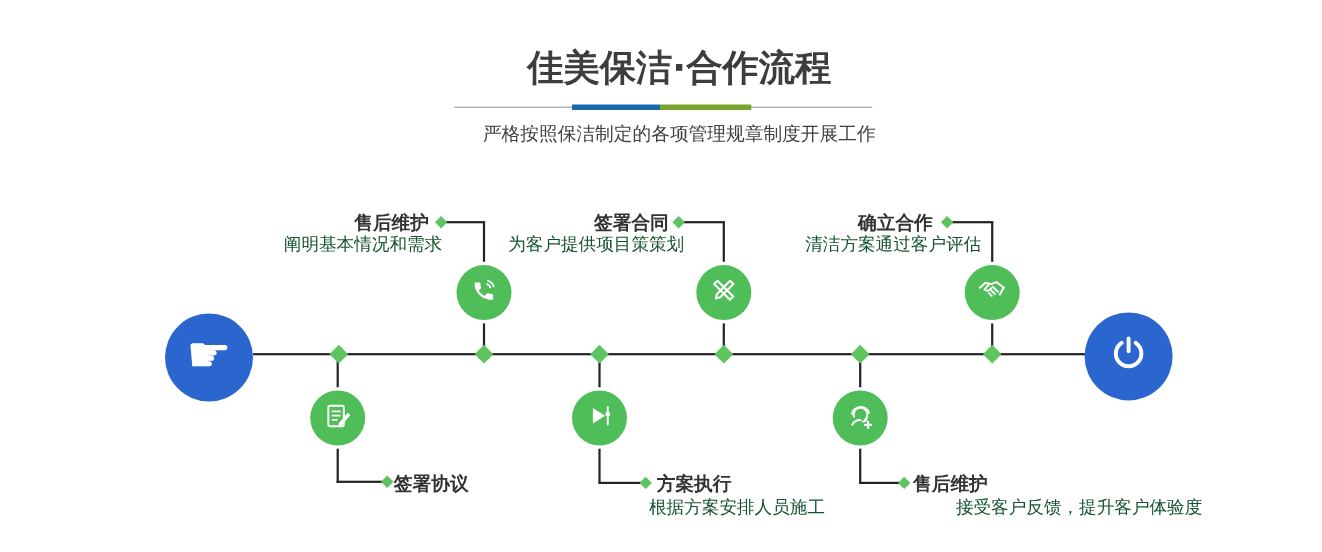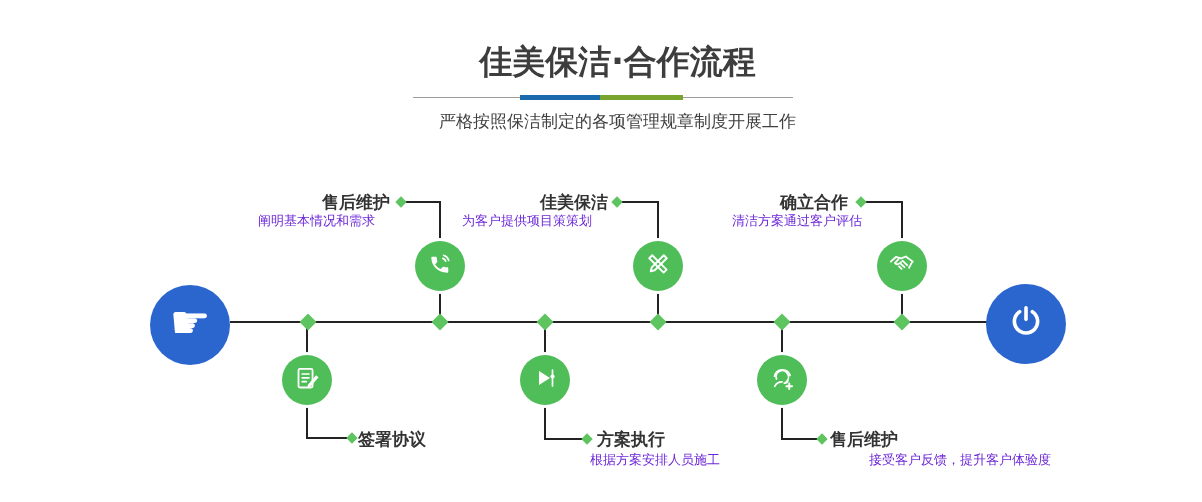--- a/index.html
+++ b/index.html
@@ -54,21 +54,21 @@
   .gc-b1{left:282px;top:355px;} .gc-b2{left:520px;top:355px;} .gc-b3{left:757px;top:355px;}
   .bcircle{
     position:absolute;width:80px;height:80px;border-radius:50%;background:#2b66cf;
     display:flex;align-items:center;justify-content:center;
   }
   .bc-start{left:150px;top:285px;}
   .bc-end{left:986px;top:284px;}
   .hand-glyph{color:#ffffff;font-size:46px;line-height:1;transform:translateY(-3px);}
   
   .step-title{position:absolute;font-size:17px;font-weight:bold;color:#333333;white-space:nowrap;}
-  .step-desc{position:absolute;font-size:13px;color:#6d28d9;white-space:nowrap;}
+  .step-desc{position:absolute;font-size:16px;color:#14532d;white-space:nowrap;}
   .t1-title{left:322px;top:191px;} .t1-desc{left:258px;top:212px;}
   .t2-title{left:540px;top:191px;} .t2-desc{left:462px;top:212px;}
   .t3-title{left:780px;top:191px;} .t3-desc{left:708px;top:212px;margin-left:24px;}
   .b1-title{left:358px;top:428px;} .b1-desc{left:358px;top:451px;}
   .b2-title{left:597px;top:428px;} .b2-desc{left:590px;top:451px;}
   .b3-title{left:830px;top:428px;} .b3-desc{left:869px;top:451px;}
 </style>
 </head>
 <body>
 
@@ -182,21 +182,21 @@
           <path d="M19.2 15.8c0 1.6-1.6 2.7-3.4 2.7"></path>
           <path d="M6.5 21.5c1.3-2.8 4-4.3 7.2-4.3"></path>
           <path d="M20.5 18.8v5.4M17.8 21.5h5.4" stroke-width="1.9"></path>
         </g>
       </svg>
     </span>
   </div>
 
   <div class="step-title t1-title">售后维护</div>
   <div class="step-desc t1-desc">阐明基本情况和需求</div>
-  <div class="step-title t2-title">佳美保洁</div>
+  <div class="step-title t2-title">签署合同</div>
   <div class="step-desc t2-desc">为客户提供项目策策划</div>
   <div class="step-title t3-title">确立合作</div>
   <div class="step-desc t3-desc">清洁方案通过客户评估</div>
 
   <div class="step-title b1-title">签署协议</div>
   <div class="step-title b2-title">方案执行</div>
   <div class="step-desc b2-desc">根据方案安排人员施工</div>
   <div class="step-title b3-title">售后维护</div>
   <div class="step-desc b3-desc">接受客户反馈，提升客户体验度</div>
 

